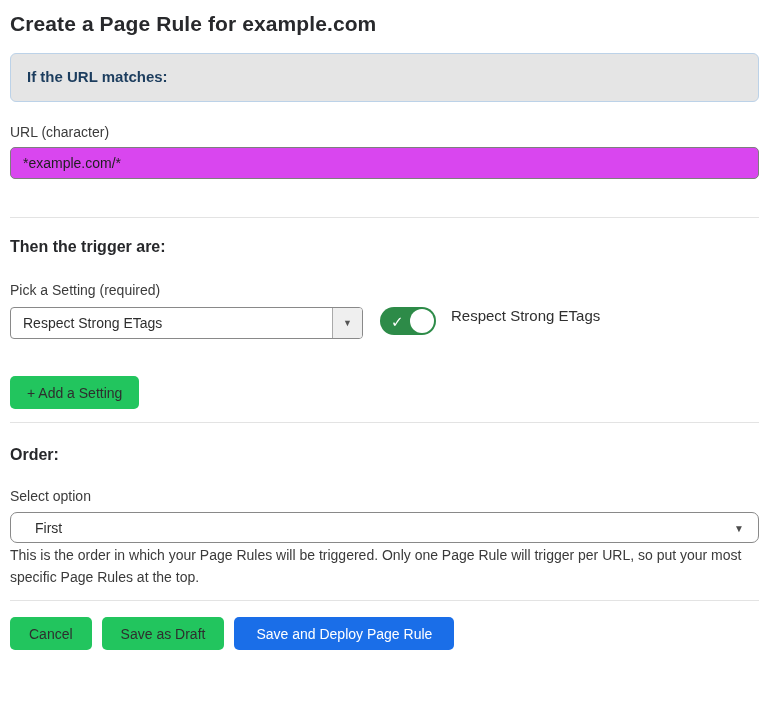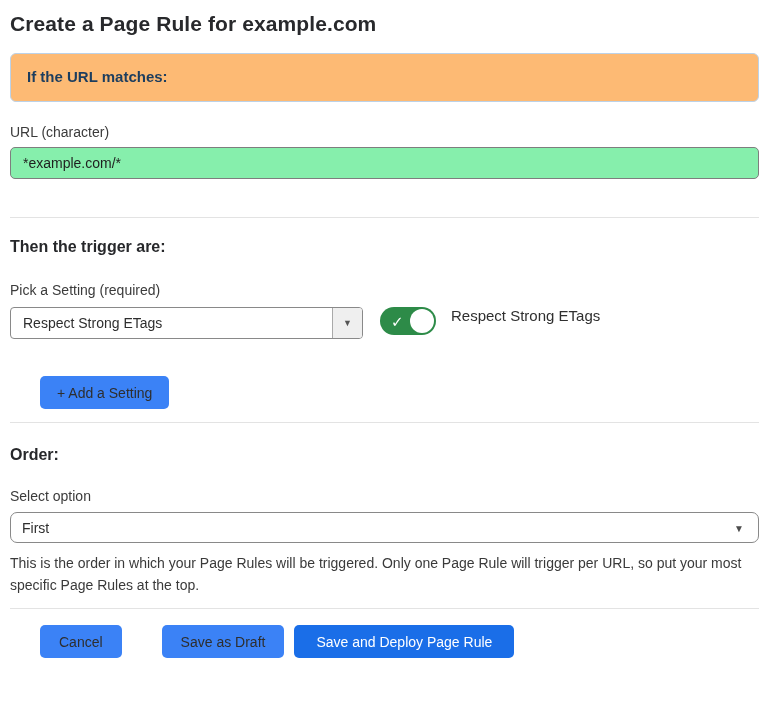--- a/index.html
+++ b/index.html
@@ -16,21 +16,21 @@
     font-size: 21px;
     font-weight: 700;
     color: #28292c;
     letter-spacing: 0.1px;
     margin-top: 2px;
   }
 
   
   .info-box {
     margin-top: 17px;
-    background: #fdba74;
+    background: #e5e5e5;
     border: 1px solid #bcd2e8;
     border-radius: 6px;
     padding: 11px 16px 12px 16px;
     color: #1c3d5e;
     font-size: 15px;
     line-height: 24px;
   }
   .info-box .info-heading { font-weight: 700; }
   .info-box a.info-link {
     color: #1a6ace;
@@ -42,21 +42,21 @@
     font-size: 14px;
     color: #3b3b3b;
     margin-top: 22px;
   }
 
   .url-input {
     display: block;
     width: 100%;
     height: 32px;
     margin-top: 7px;
-    background: #86efac;
+    background: #d946ef;
     border: 1px solid #7e7e7e;
     border-radius: 5px;
     padding: 0 12px;
     font-family: "Liberation Sans", "DejaVu Sans", sans-serif;
     font-size: 14px;
     color: #1f1f1f;
     outline: none;
   }
 
   .divider {
@@ -151,50 +151,50 @@
   .btn {
     display: inline-flex;
     align-items: center;
     justify-content: center;
     border: none;
     border-radius: 5px;
     font-family: "Liberation Sans", "DejaVu Sans", sans-serif;
     font-size: 14px;
     cursor: pointer;
   }
-  .btn-gray { background: #3b82f6; color: #2e2e2e; margin-left: 30px; }
+  .btn-gray { background: #22c55e; color: #2e2e2e; }
   .btn-add { margin-top: 37px; height: 33px; padding: 0 17px; }
 
   
   .order-select {
     position: relative;
     display: flex;
     align-items: center;
     width: 100%;
     height: 31px;
     margin-top: 8px;
     border: 1px solid #898989;
     border-radius: 7px;
     background: #ffffff;
-    padding-left: 11px;
+    padding-left: 24px;
     font-size: 14px;
     color: #2e2e2e;
     cursor: pointer;
   }
   .order-select .select-chevron {
     position: absolute;
     right: 14px;
     top: 50%;
     transform: translateY(-50%);
     color: #4c4c4c;
     font-size: 10px;
   }
 
   .help-text {
-    margin-top: 10px;
+    margin-top: 2px;
     font-size: 14px;
     line-height: 21.5px;
     color: #3a3a3a;
     max-width: 740px;
   }
 
   .footer-buttons {
     display: flex;
     align-items: center;
     gap: 10px;

